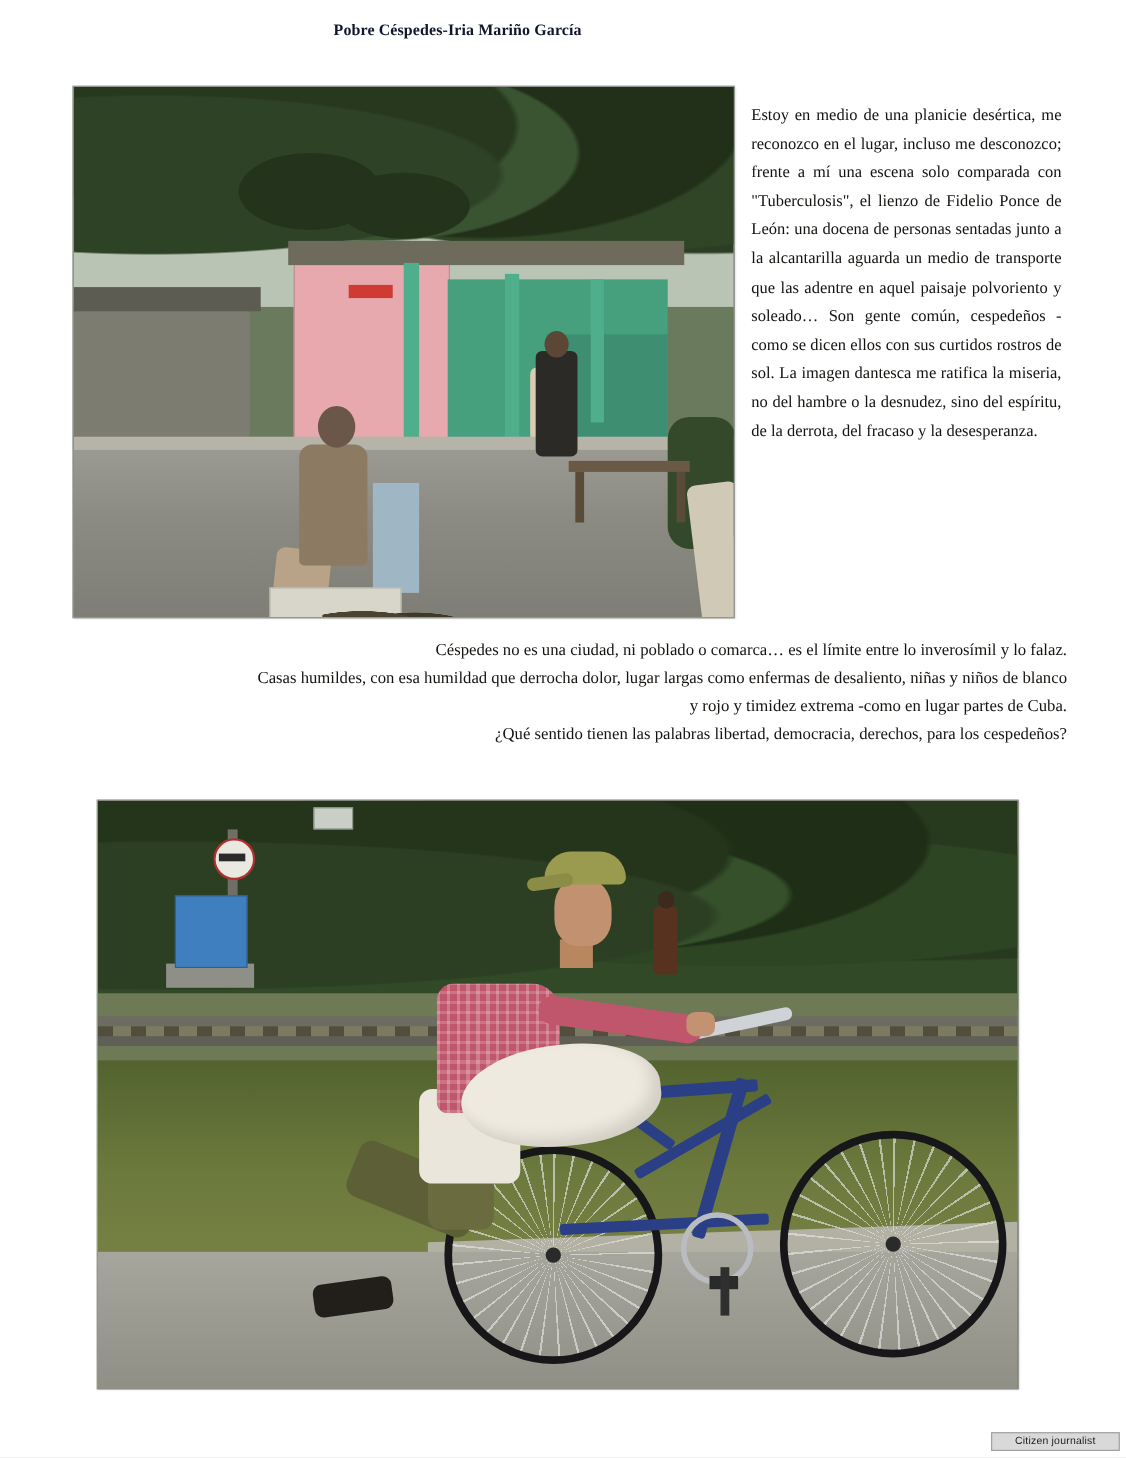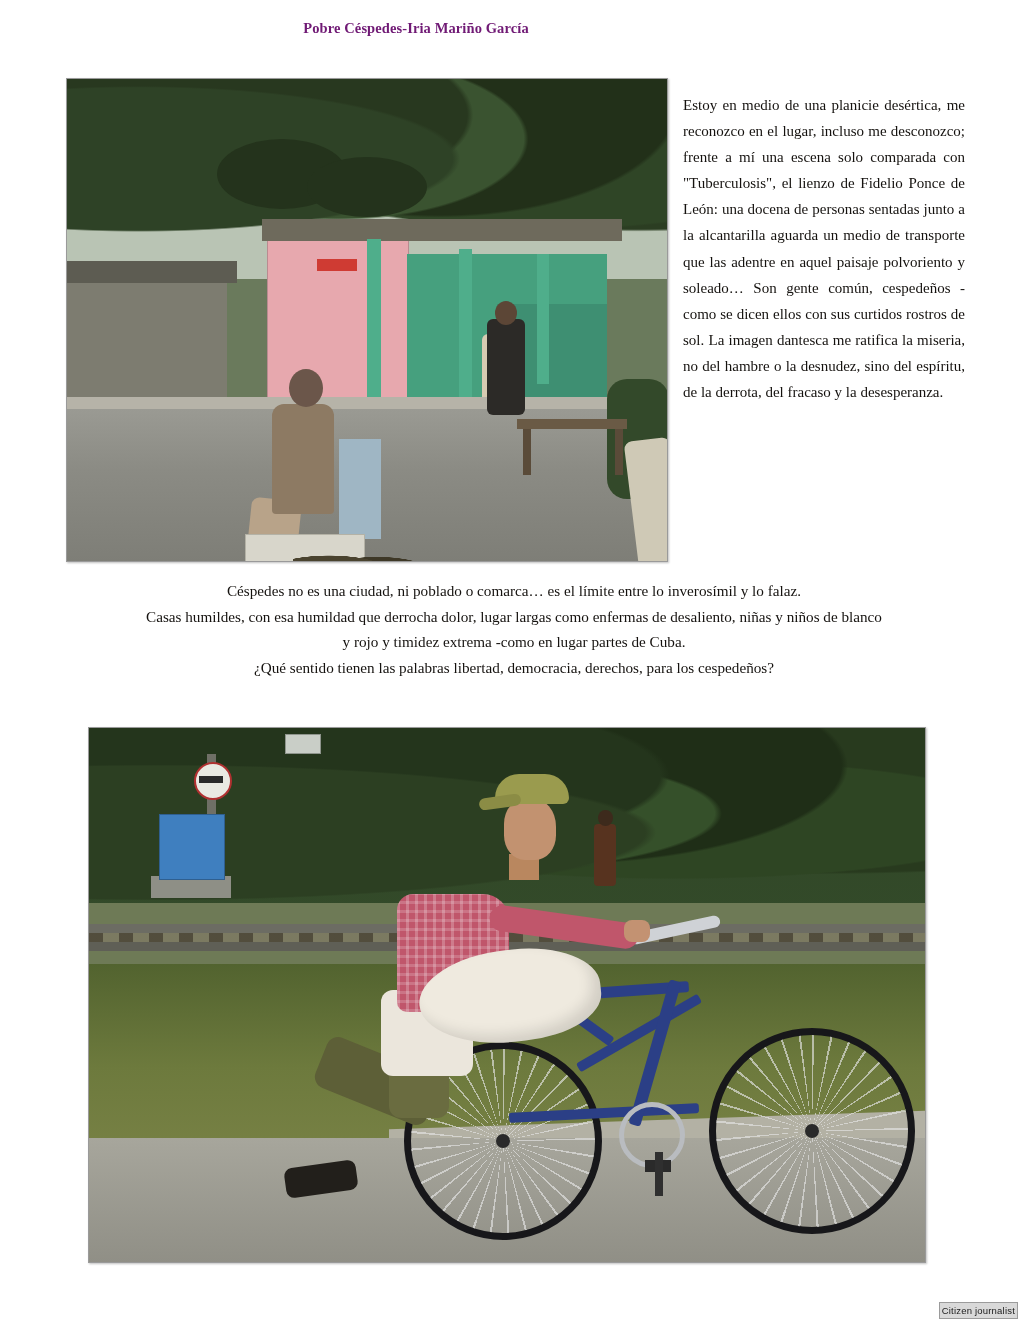--- a/index.html
+++ b/index.html
@@ -22,21 +22,21 @@
   }
   .header-title {
     position: absolute;
     top: 20px;
     left: 0;
     width: 832px;
     text-align: center;
     font-size: 14.5px;
     font-weight: bold;
     letter-spacing: 0.1px;
-    color: #701a75;
+    color: #0f172a;
     font-family: "Liberation Serif", serif;
   }
 
   
   .photo-top {
     position: absolute;
     left: 66px;
     top: 78px;
     width: 600px;
     height: 482px;
@@ -76,21 +76,21 @@
     left: 58px;
     top: 578px;
     width: 912px;
     font-size: 15.2px;
     line-height: 25.5px;
     color: #15120f;
     font-family: "Liberation Serif", serif;
   }
   .body-lines p {
     margin: 0 0 0 0;
-    text-align: center;
+    text-align: right;
   }
 
   .caption {
     position: absolute;
     left: 0;
     top: 1265px;
     width: 1024px;
     text-align: center;
     font-size: 16px;
     color: #1a1a1a;
@@ -108,21 +108,21 @@
     font-family: "Liberation Mono", monospace;
   }
   .watermark {
     position: absolute;
     right: 6px;
     bottom: 6px;
     background: #d9d9d9;
     border: 1px solid #9b9b9b;
     color: #1b1b1b;
     font-size: 9.5px;
-    padding: 2px 2px;
+    padding: 2px 21px;
     font-family: "Liberation Sans", sans-serif;
     letter-spacing: 0.2px;
   }
 
   
   .abs { position: absolute; }
 
   
   .t-sky { left:0; top:0; width:600px; height:150px; background:linear-gradient(#cfd8d2,#b9c4b4); }
   .t-trees { left:0; top:0; width:600px; height:200px;

